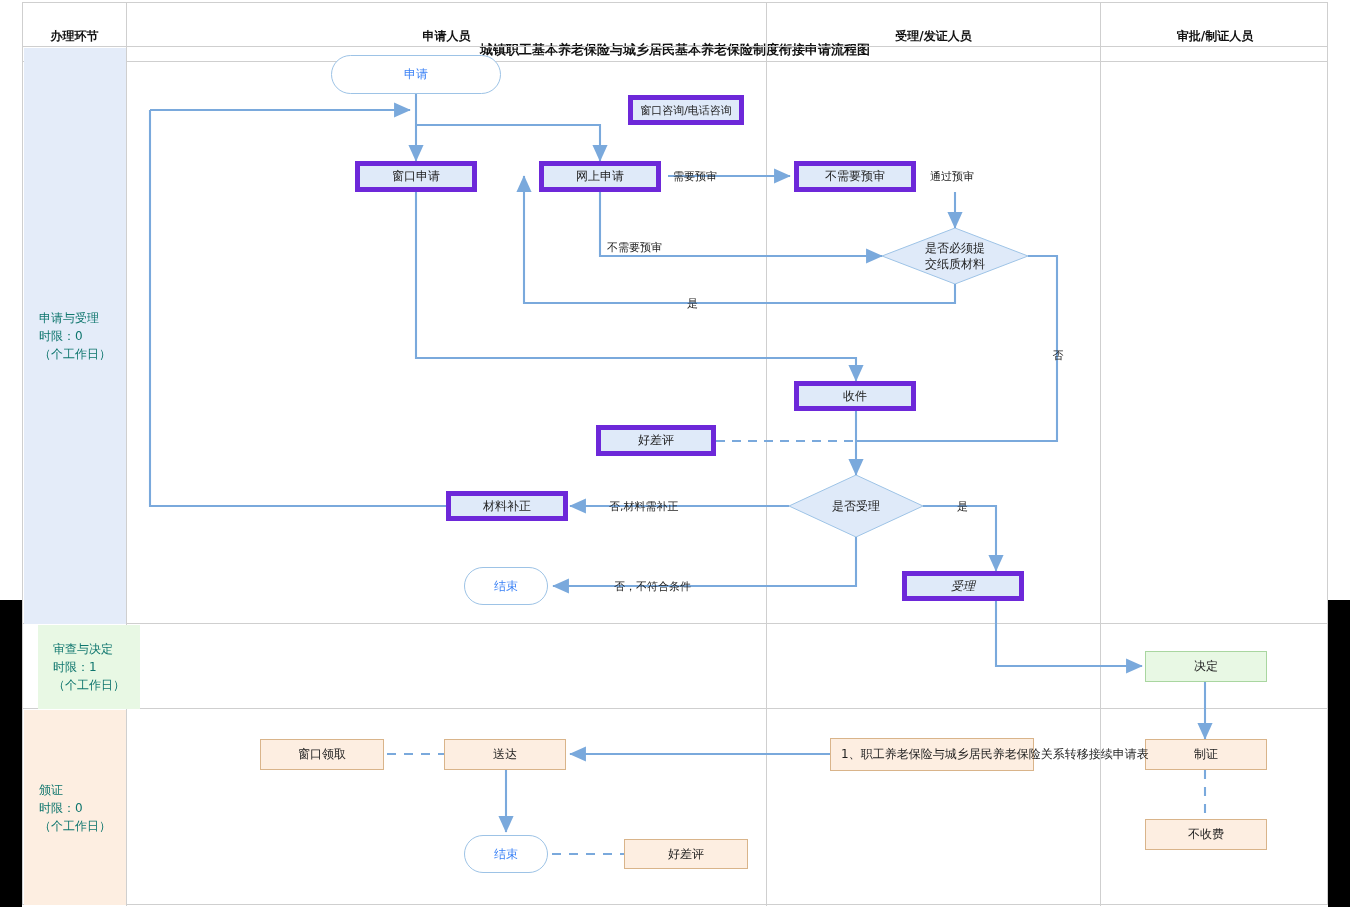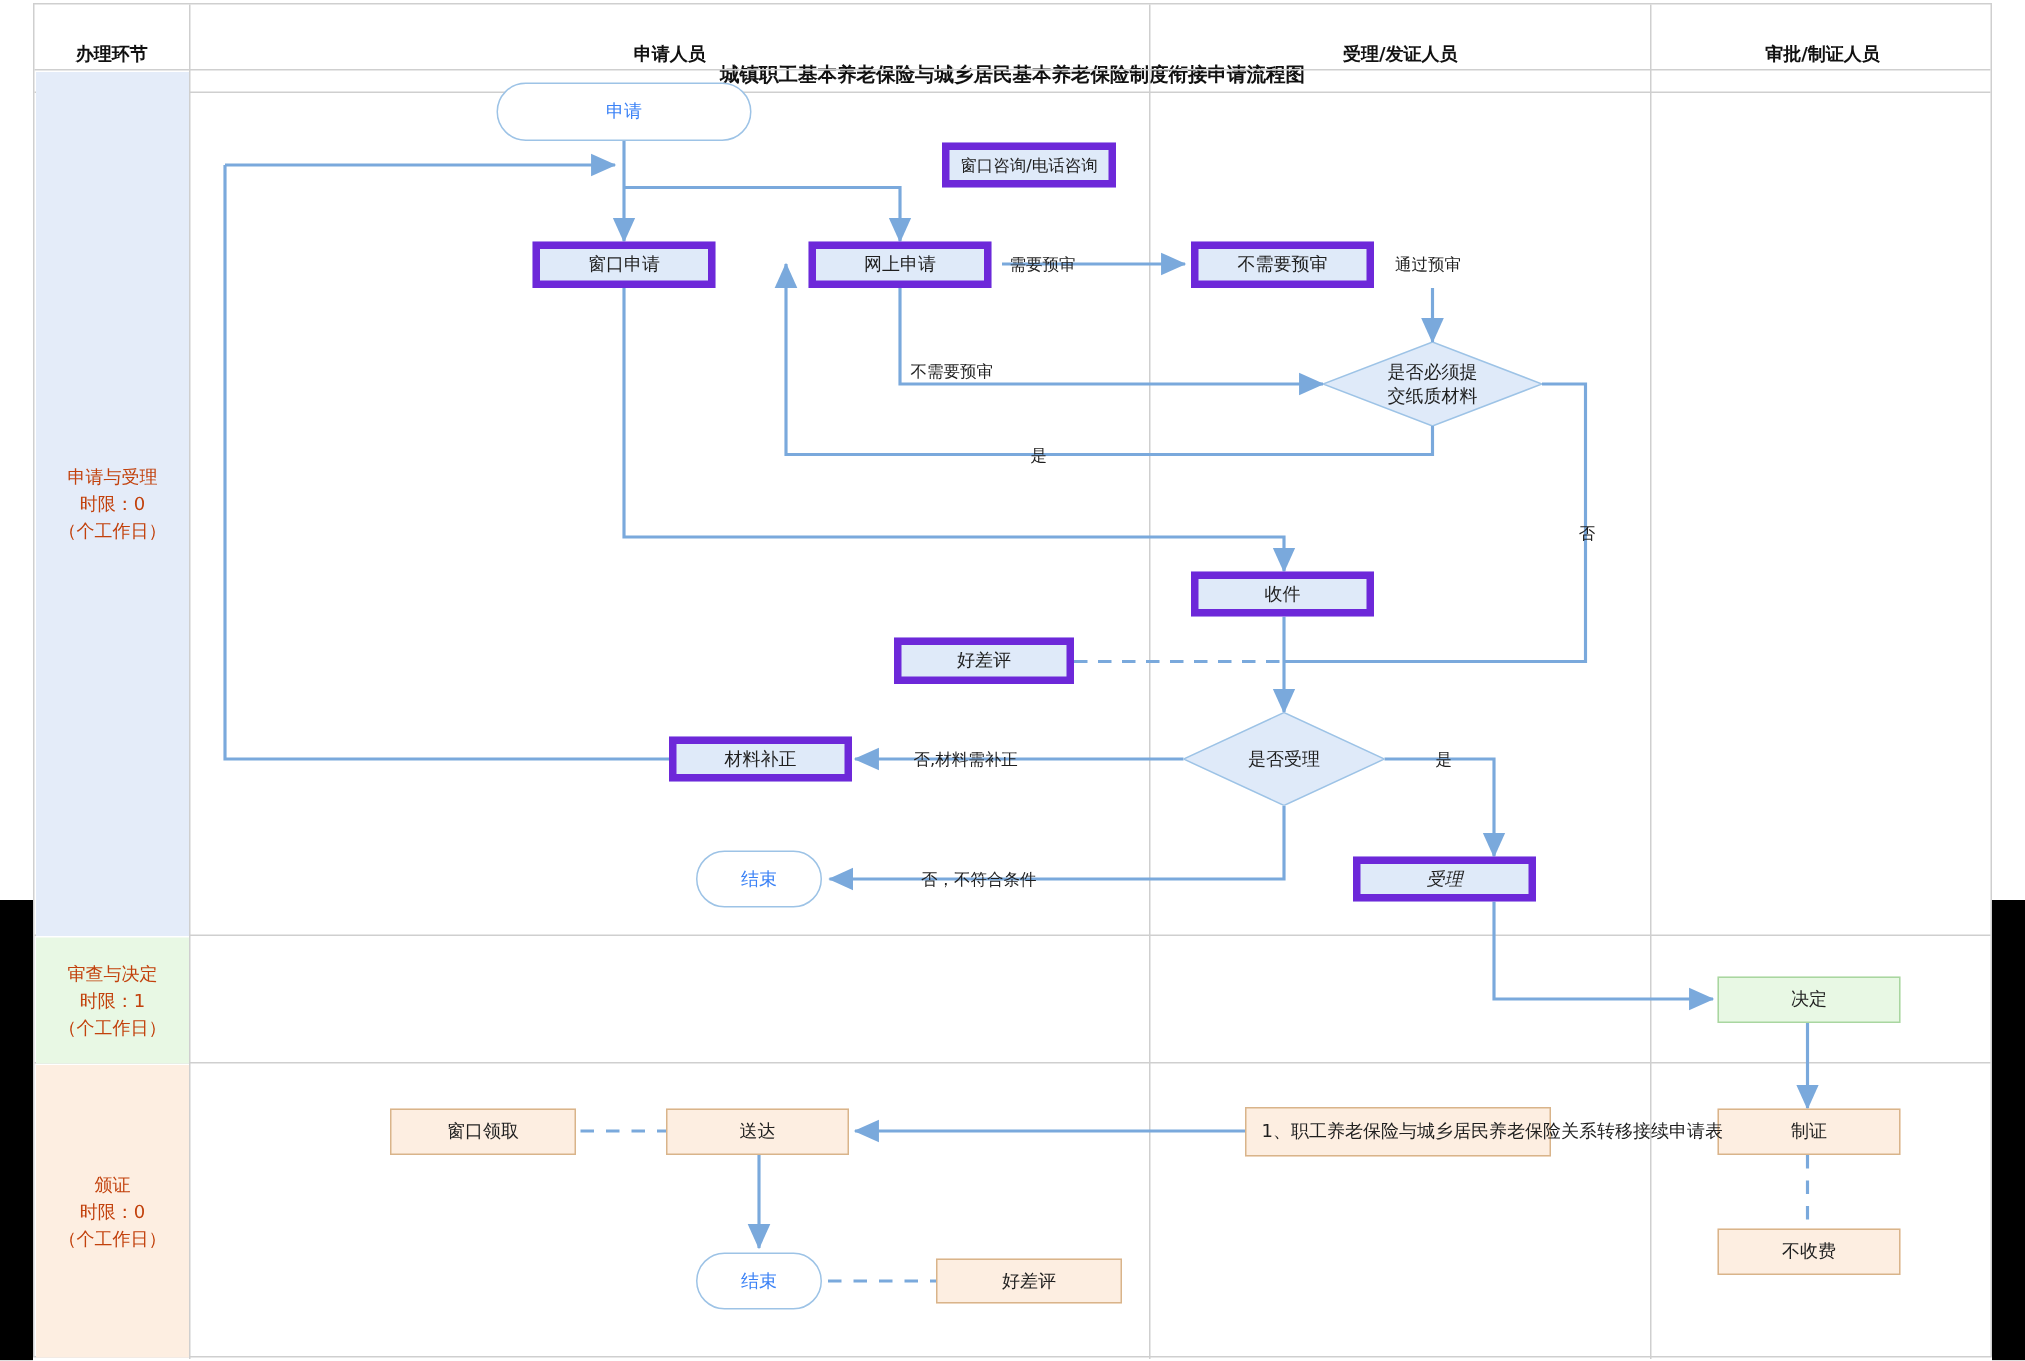--- a/index.html
+++ b/index.html
@@ -19,24 +19,24 @@
 
   
   #title-cell{position:absolute;left:0;top:0;right:0;height:22px;
       display:flex;align-items:center;justify-content:center;
       font-size:13px;font-weight:bold;color:#111;border-bottom:1px solid #cfcfcf;margin-top:36px;}
   .colhead{position:absolute;top:23px;height:20px;display:flex;align-items:center;
       justify-content:center;font-size:12px;font-weight:bold;color:#111;}
 
   
   .stage{position:absolute;left:1px;width:102px;display:flex;align-items:center;
-      justify-content:center;text-align:center;font-size:12px;color:#c2410c;line-height:18px;
+      justify-content:center;font-size:12px;color:#0f766e;line-height:18px;
       white-space:pre-line;}
   #stage-1{top:45px;height:576px;background:#e4ecf9;}
-  #stage-2{top:622px;height:84px;background:#e8f8e4;}
+  #stage-2{top:622px;height:84px;background:#e8f8e4;margin-left:14px;}
   #stage-3{top:707px;height:195px;background:#fdeee1;}
 
   
   #flow{position:absolute;left:0;top:0;width:1350px;height:907px;pointer-events:none;}
   #flow svg{position:absolute;left:0;top:0;}
 
   .node{position:absolute;box-sizing:border-box;display:flex;align-items:center;
         justify-content:center;text-align:center;font-size:12px;line-height:15px;}
   .n-blue{background:#dfeaf9;border:5px solid #6d28d9;color:#1f1f1f;}
   .n-term{background:#ffffff;border:1.5px solid #9dc3e6;color:#3b82f6;border-radius:22px;}

